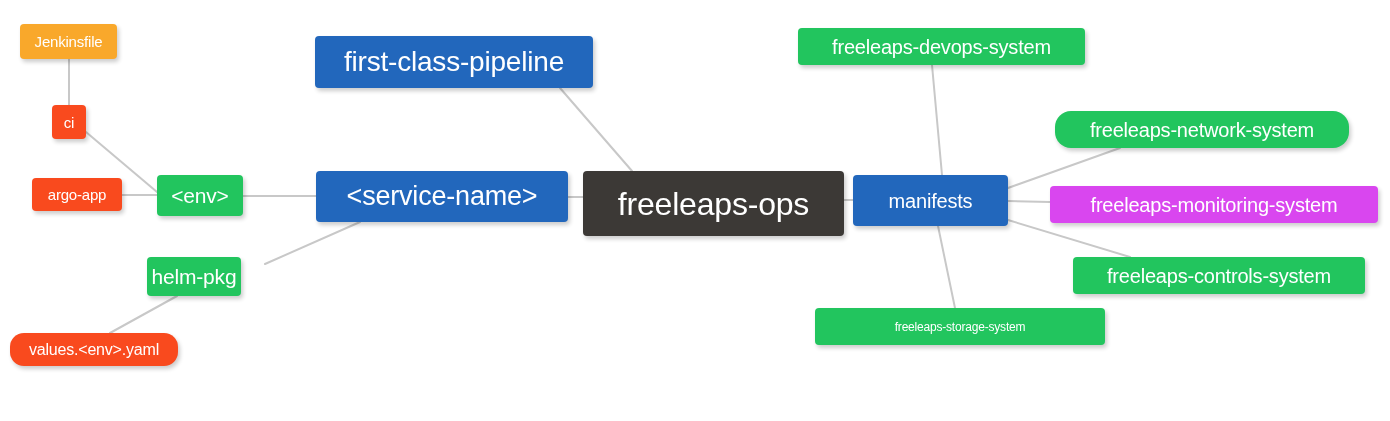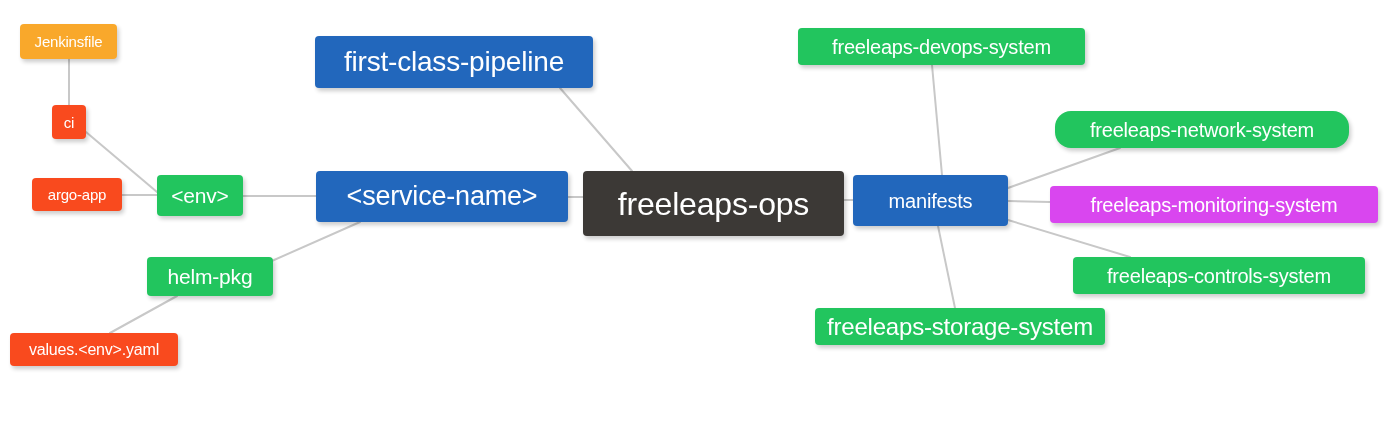--- a/index.html
+++ b/index.html
@@ -67,23 +67,23 @@
       <line class="edge" x1="1008" y1="220" x2="1130" y2="257" stroke="#c8c8c8"></line>
       <line class="edge" x1="938" y1="226" x2="955" y2="308" stroke="#c8c8c8"></line>
     </svg>
   <div id="nodes">
       <div class="node" style="left: 20px; top: 24px; width: 97px; height: 35px; background: rgb(249, 168, 43); font-size: 15px;">Jenkinsfile</div>
       <div class="node" style="left: 52px; top: 105px; width: 34px; height: 34px; background: rgb(249, 74, 30); font-size: 15px;">ci</div>
       <div class="node" style="left: 32px; top: 178px; width: 90px; height: 33px; background: rgb(249, 74, 30); font-size: 15px;">argo-app</div>
       <div class="node" style="left: 157px; top: 175px; width: 86px; height: 41px; background: rgb(34, 197, 94); font-size: 21px;">&lt;env&gt;</div>
       <div class="node" style="left: 316px; top: 171px; width: 252px; height: 51px; background: rgb(34, 103, 188); font-size: 27px;">&lt;service-name&gt;</div>
       <div class="node" style="left: 315px; top: 36px; width: 278px; height: 52px; background: rgb(34, 103, 188); font-size: 28px;">first-class-pipeline</div>
-      <div class="node" style="left: 147px; top: 257px; width: 126px; height: 39px; background: rgb(34, 197, 94); font-size: 21px;">helm-pkg</div>
-      <div class="node" style="left: 10px; top: 333px; width: 168px; height: 33px; background: rgb(249, 74, 30); font-size: 16px;">values.&lt;env&gt;.yaml</div>
+      <div class="node" style="left: 147px; top: 257px; width: 94px; height: 39px; background: rgb(34, 197, 94); font-size: 21px;">helm-pkg</div>
+      <div class="node" style="left: 10px; top: 333px; width: 168px; height: 33px; background: rgb(249, 74, 30); font-size: 16px; border-radius: 14px;">values.&lt;env&gt;.yaml</div>
       <div class="node" style="left: 583px; top: 171px; width: 261px; height: 65px; background: rgb(60, 57, 54); font-size: 32px;">freeleaps-ops</div>
       <div class="node" style="left: 853px; top: 175px; width: 155px; height: 51px; background: rgb(34, 103, 188); font-size: 20px;">manifests</div>
       <div class="node" style="left: 798px; top: 28px; width: 287px; height: 37px; background: rgb(34, 197, 94); font-size: 20px;">freeleaps-devops-system</div>
       <div class="node" style="left: 1055px; top: 111px; width: 294px; height: 37px; background: rgb(34, 197, 94); font-size: 20px; border-radius: 16px;">freeleaps-network-system</div>
       <div class="node" style="left: 1050px; top: 186px; width: 328px; height: 37px; background: #d946ef; font-size: 20px;">freeleaps-monitoring-system</div>
       <div class="node" style="left: 1060px; top: 257px; width: 292px; height: 37px; background: rgb(34, 197, 94); font-size: 20px; margin-left: 13px;">freeleaps-controls-system</div>
-      <div class="node" style="left: 815px; top: 308px; width: 290px; height: 37px; background: rgb(34, 197, 94); font-size: 24px;">freeleaps-storage-system</div>
+      <div class="node" style="left: 815px; top: 308px; width: 290px; height: 37px; background: rgb(34, 197, 94); font-size: 12px;">freeleaps-storage-system</div>
     </div>
 </div>
 
 </body></html>

